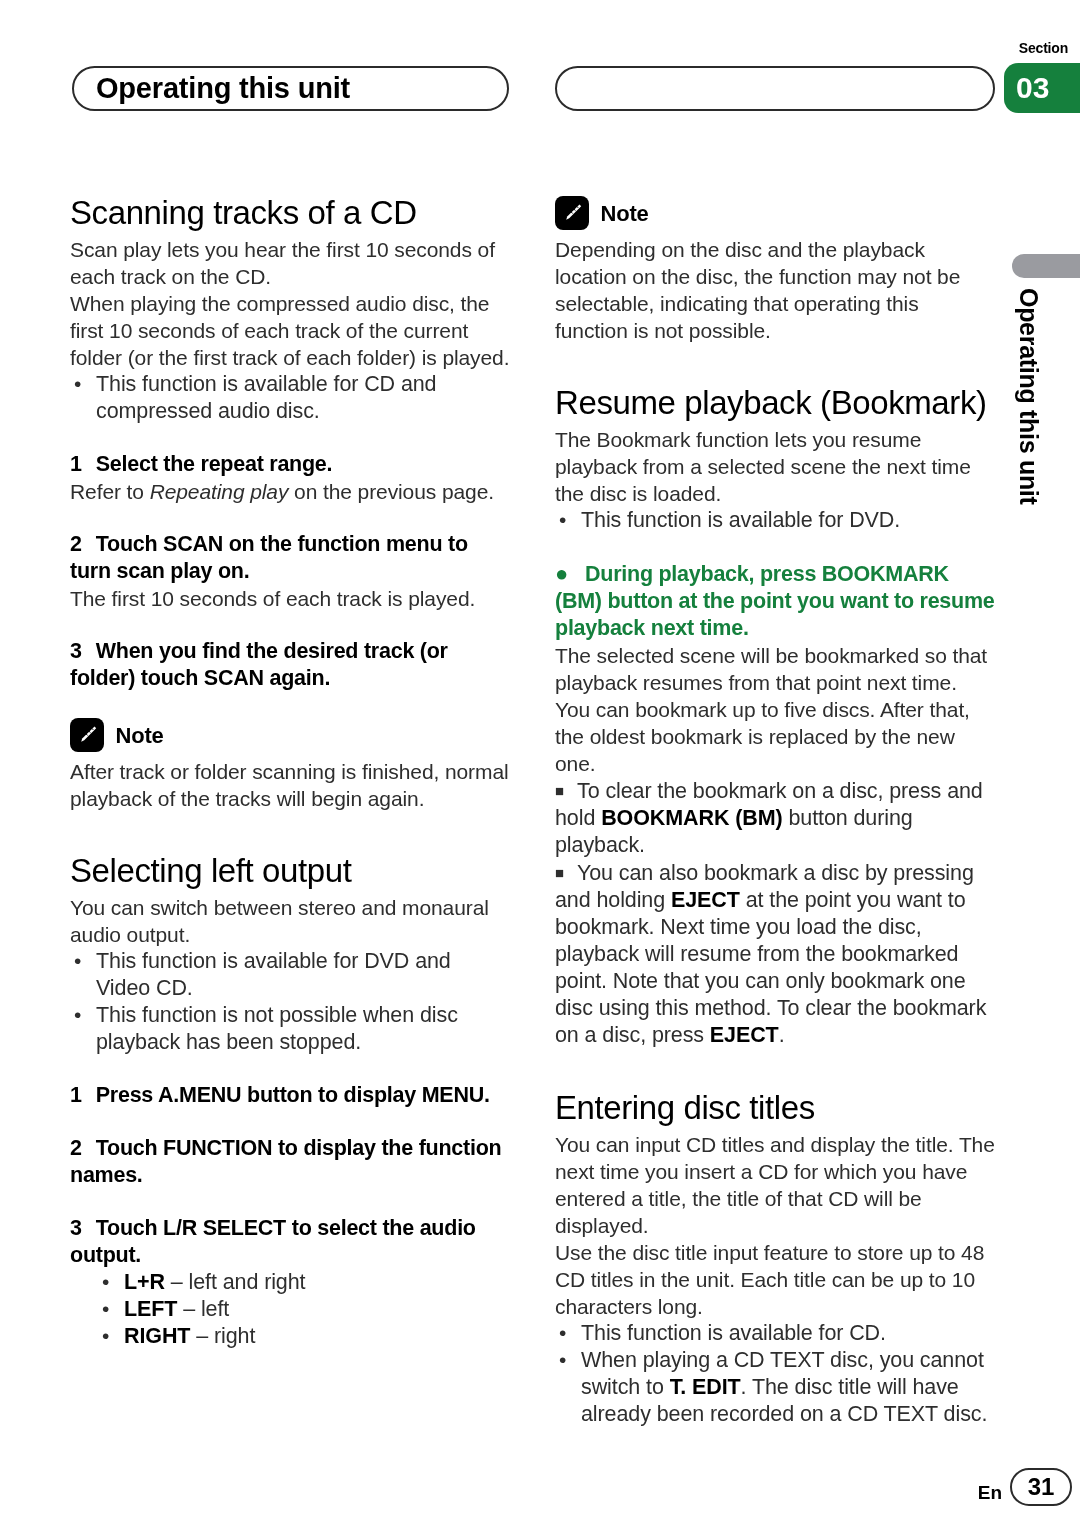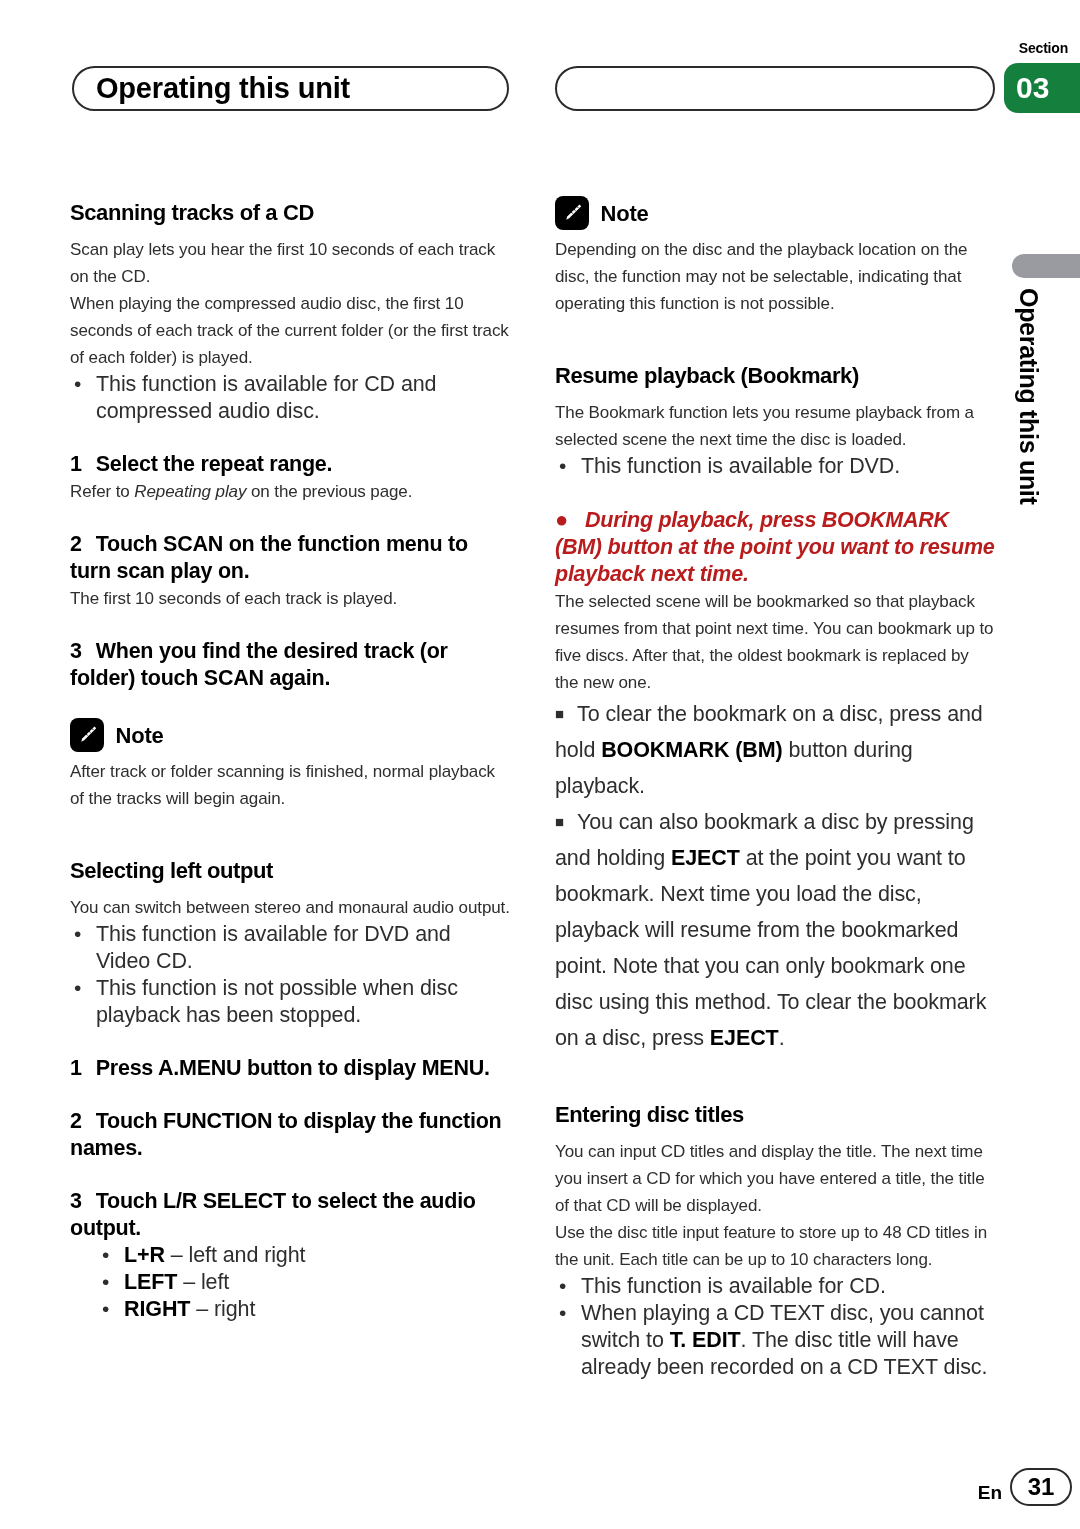--- a/index.html
+++ b/index.html
@@ -103,30 +103,30 @@
   
   .col {
     position: absolute;
     top: 196px;
     width: 440px;
   }
   .col-left  { left: 70px; }
   .col-right { left: 555px; }
 
   h2.sec-head {
-    font-size: 22px;
-    font-weight: bold;
+    font-size: 33px;
+    font-weight: normal;
     letter-spacing: -0.4px;
     margin: 0 0 6px 0;
     line-height: 34px;
   }
   .sec-head.spaced { margin-top: 42px; }
 
   p.body {
-    font-size: 17px;
+    font-size: 21px;
     line-height: 27px;
     margin: 0;
     color: #2e2e2e;
     letter-spacing: -0.1px;
   }
   p.step {
     font-size: 21.5px;
     line-height: 27px;
     margin: 26px 0 0 0;
     font-weight: bold;
@@ -155,41 +155,40 @@
     left: 4px;
     top: -1px;
     font-size: 21px;
     color: #2e2e2e;
   }
   ul.bullets.indented { padding-left: 28px; }
 
   
   p.sq {
     font-size: 21.5px;
-    line-height: 36px;
+    line-height: 27px;
     margin: 0;
     color: #2e2e2e;
     text-indent: 0;
     letter-spacing: -0.1px;
   }
   p.sq .sqmark {
     display: inline-block;
     width: 22px;
     font-size: 15px;
     vertical-align: 2px;
     color: #2e2e2e;
   }
   p.big-bullet {
     font-size: 21.5px;
     line-height: 27px;
     margin: 26px 0 0 0;
     font-weight: bold;
-    color: #b91c1c;
+    color: #15803d;
     letter-spacing: -0.25px;
-    font-style: italic;
   }
   p.big-bullet .dot {
     display: inline-block;
     width: 30px;
     font-size: 22px;
   }
 
   b.kw { color: #000000; font-weight: bold; }
   i.it { font-style: italic; }
 

